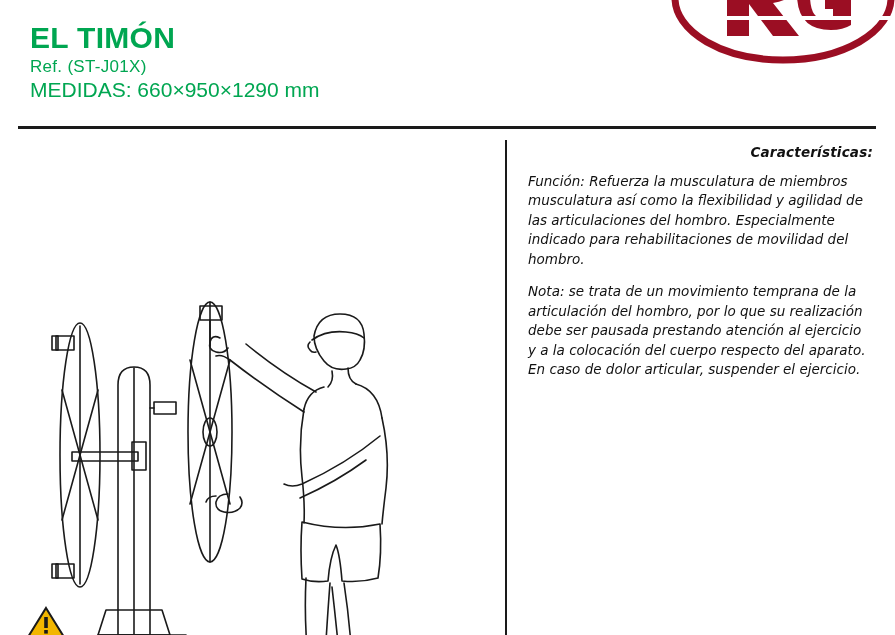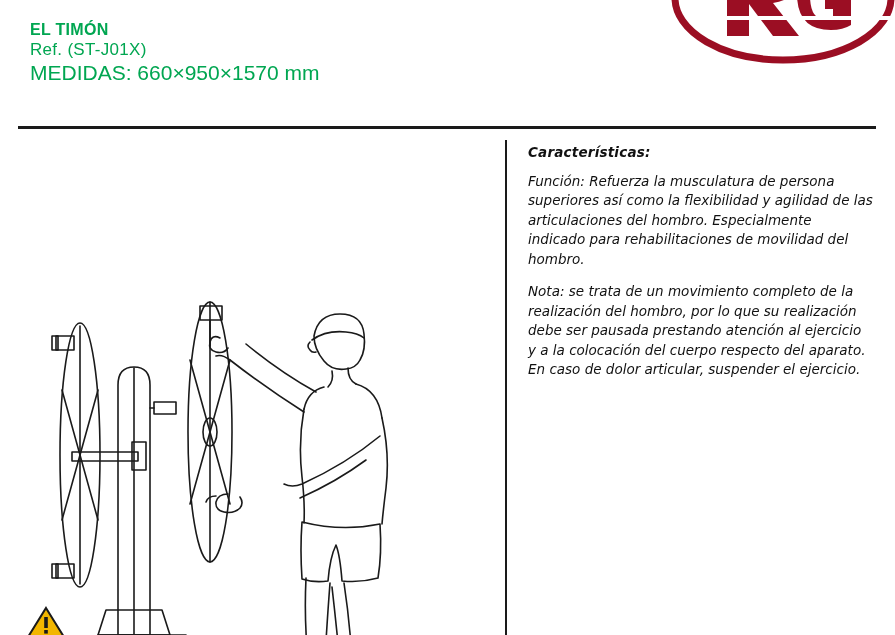--- a/index.html
+++ b/index.html
@@ -27,21 +27,21 @@
     position: absolute;
     left: 30px;
     top: 20px;
   }
   .title-line {
     color: #00a651;
     line-height: 1.22;
     white-space: nowrap;
   }
   #title-name {
-    font-size: 16px;
+    font-size: 30px;
     font-weight: bold;
     letter-spacing: 0.3px;
   }
   #title-ref {
     font-size: 17px;
     font-weight: normal;
     letter-spacing: 0.3px;
   }
   #title-measures {
     font-size: 21px;
@@ -94,20 +94,21 @@
     width: 345px;
     font-family: "DejaVu Sans", sans-serif;
     color: #111111;
   }
   #charac-heading {
     font-size: 13.5px;
     font-weight: bold;
     font-style: italic;
     margin: 0 0 12px 0;
     letter-spacing: 0.2px;
+    text-align: right;
   }
   .para {
     font-size: 13.5px;
     font-style: italic;
     line-height: 1.44;
     margin: 0 0 13px 0;
     text-align: left;
   }
   .para .lbl {
   }
@@ -122,21 +123,21 @@
   }
 </style>
 </head>
 <body>
 
 <div id="header">
 
   <div id="title-block">
     <div class="title-line" id="title-name">EL TIMÓN</div>
     <div class="title-line" id="title-ref">Ref. (ST-J01X)</div>
-    <div class="title-line" id="title-measures">MEDIDAS: 660×950×1570 mm</div>
+    <div class="title-line" id="title-measures">MEDIDAS: 660×950×1290 mm</div>
   </div>
 
   <div id="logo">
     <svg width="230" height="118" viewBox="0 0 230 118">
       <g>
 
         <ellipse cx="118" cy="44" rx="108" ry="62" fill="none" stroke="#9b0e23" stroke-width="7"></ellipse>
 
         <path d="M62 8 h42 q26 0 26 20 q0 18 -22 21 l26 33 h-26 l-24 -32 v32 h-22 z" fill="#9b0e23"></path>
         <path d="M84 22 h16 q9 0 9 7 q0 7 -9 7 h-16 z" fill="#ffffff"></path>
@@ -226,19 +227,19 @@
     <polygon points="19,2 37,31 1,31" fill="#f2b600" stroke="#1a1a1a" stroke-width="2"></polygon>
     <rect x="17.2" y="11" width="3.6" height="11" fill="#1a1a1a"></rect>
     <rect x="17.2" y="24" width="3.6" height="3.6" fill="#1a1a1a"></rect>
   </svg>
 </div>
 
 <div id="text-col">
 
   <div id="charac-heading">Características:</div>
 
-  <p class="para"><span class="lbl">Función</span><span>:</span><span> Refuerza la musculatura de persona superiores así como la flexibilidad y agilidad de las articulaciones del hombro. Especialmente indicado para rehabilitaciones de movilidad del hombro.</span></p>
-
-
-
-  <p class="para"><span class="lbl">Nota</span><span>:</span><span> se trata de un movimiento completo de la realización del hombro, por lo que su realización debe ser pausada prestando atención al ejercicio y a la colocación del cuerpo respecto del aparato. En caso de dolor articular, suspender el ejercicio.</span></p>
+  <p class="para"><span class="lbl">Función</span><span>:</span><span> Refuerza la musculatura de miembros musculatura así como la flexibilidad y agilidad de las articulaciones del hombro. Especialmente indicado para rehabilitaciones de movilidad del hombro.</span></p>
+
+
+
+  <p class="para"><span class="lbl">Nota</span><span>:</span><span> se trata de un movimiento temprana de la articulación del hombro, por lo que su realización debe ser pausada prestando atención al ejercicio y a la colocación del cuerpo respecto del aparato. En caso de dolor articular, suspender el ejercicio.</span></p>
 
 </div>
 
 </body></html>

